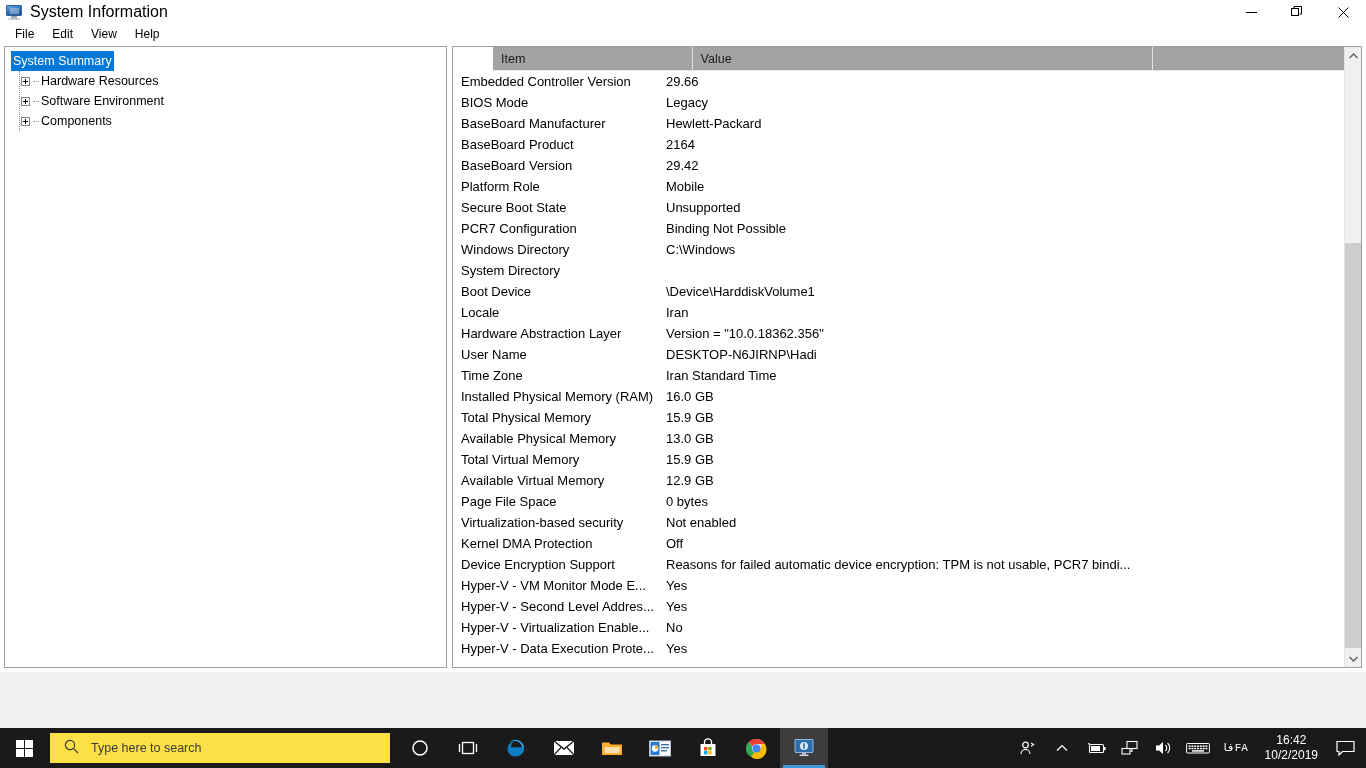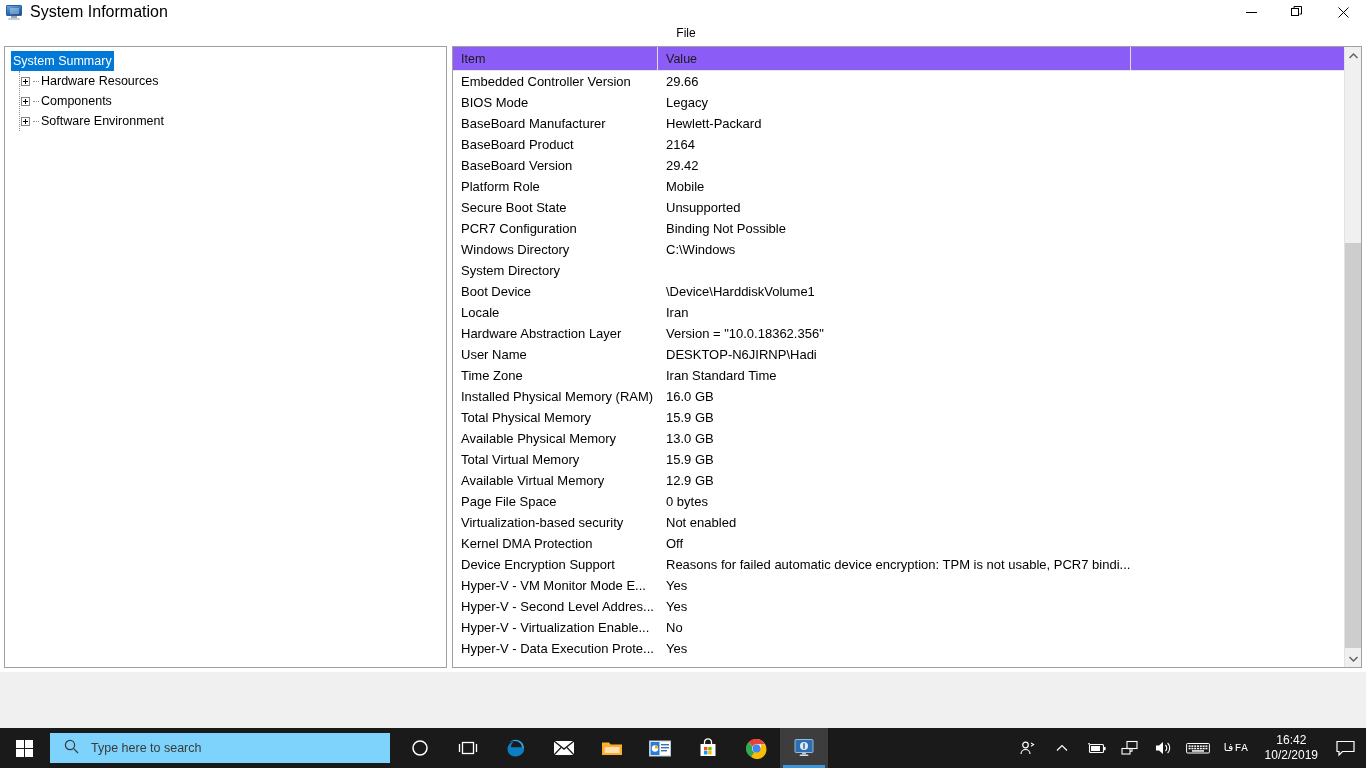--- a/index.html
+++ b/index.html
@@ -68,21 +68,20 @@
   }
   .win-btn svg { display: block; }
 
   
   .menubar {
     position: absolute; top: 24px; left: 0;
     width: 1366px; height: 21px;
     background: #ffffff;
     display: flex; align-items: center;
     padding-left: 6px;
-    flex-direction: column;
   }
   .menu-item {
     font-size: 12px; color: #000;
     padding: 2px 9px;
     line-height: 15px;
     cursor: default;
     white-space: nowrap;
   }
 
   
@@ -147,21 +146,22 @@
     left: 452px; top: 46px;
     width: 910px; height: 622px;
     background: #ffffff;
     border: 1px solid #a0a0a0;
     overflow: hidden;
   }
   .list-header {
     display: flex;
     height: 24px;
     border-bottom: 1px solid #e5e5e5;
-    background: #8b5cf6;
+    background: #a3a3a3;
+    margin-left: 40px;
   }
   .hcell {
     font-size: 12.5px; color: #1a1a1a;
     line-height: 24px;
     padding-left: 8px;
     border-right: 1px solid #e0e0e0;
     white-space: nowrap;
     cursor: default;
     overflow: hidden;
   }
@@ -231,21 +231,21 @@
     width: 17px; height: 17px;
     display: grid;
     grid-template-columns: 8px 8px;
     grid-template-rows: 8px 8px;
     gap: 1px;
   }
   .win-logo i { background: #ffffff; display: block; }
 
   .tb-search {
     width: 340px; height: 30px;
-    background: #7dd3fc;
+    background: #fde047;
     display: flex; align-items: center;
     margin-left: 2px;
     cursor: default;
   }
   .tb-search .sicon { margin: 0 12px 0 14px; flex: none; }
   .tb-search .stext { font-size: 12.5px; color: #3a3a3a; }
 
   .tb-icons { display: flex; align-items: center; margin-left: 6px; }
   .tb-icon {
     width: 48px; height: 40px;
@@ -338,26 +338,26 @@
       <div class="tree-child">
         <div class="vline"></div>
         <div class="tree-node">
           <span class="expander"></span>
           <span class="dash"></span>
           <span class="label">Hardware Resources</span>
         </div>
         <div class="tree-node">
           <span class="expander"></span>
           <span class="dash"></span>
-          <span class="label">Components</span>
+          <span class="label">Software Environment</span>
         </div>
         <div class="tree-node">
           <span class="expander"></span>
           <span class="dash"></span>
-          <span class="label">Software Environment</span>
+          <span class="label">Components</span>
         </div>
       </div>
     </div>
   </div>
 
   <div class="list-pane">
     <div class="list-header">
       <div class="hcell c1">Item</div>
       <div class="hcell c2">Value</div>
       <div class="hcell c3"></div>

